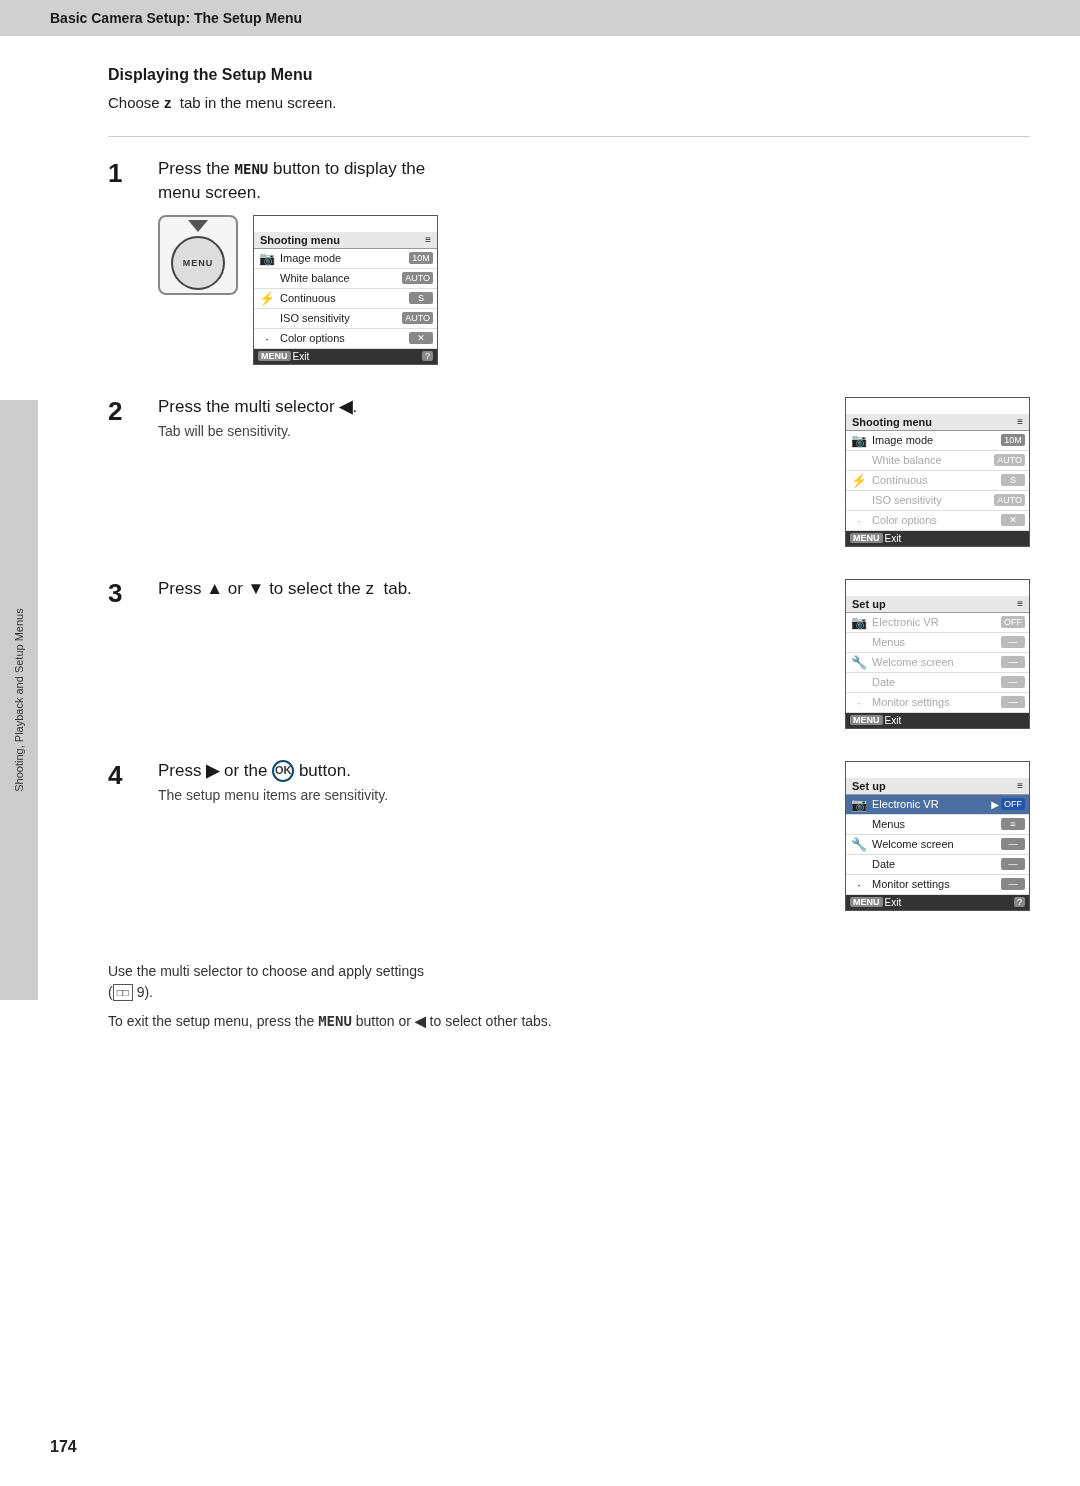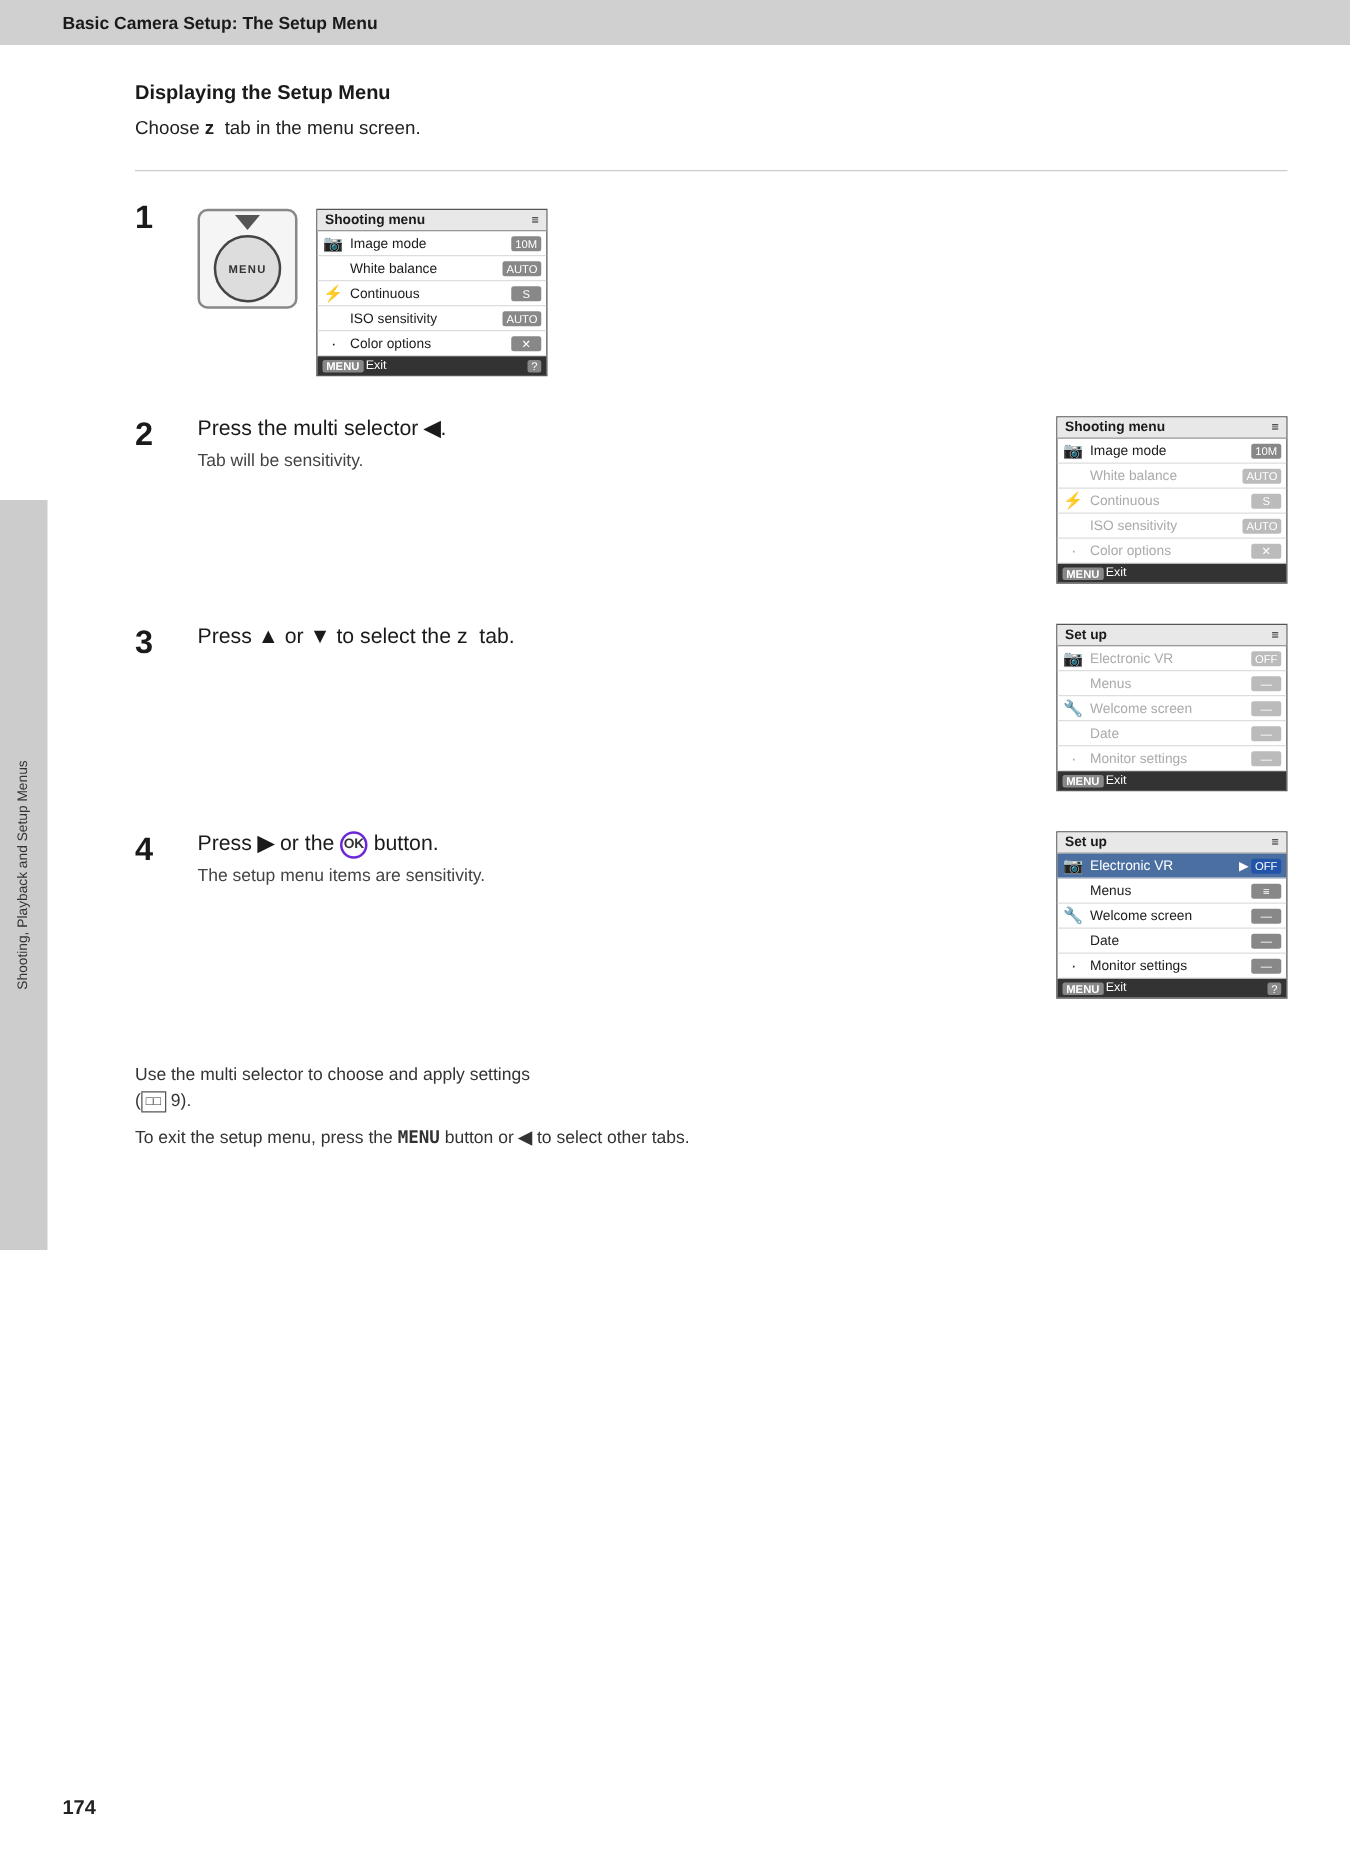--- a/index.html
+++ b/index.html
@@ -124,20 +124,21 @@
 
     .screen-title-bar {
       background: #e8e8e8;
       padding: 2px 6px;
       font-size: 11px;
       font-weight: bold;
       display: flex;
       justify-content: space-between;
       align-items: center;
       border-bottom: 1px solid #999;
+      margin-top: 16px;
     }
 
     .screen-menu-icon {
       font-size: 10px;
     }
 
     .screen-row {
       display: flex;
       align-items: center;
       padding: 2px 4px 2px 2px;
@@ -239,21 +240,21 @@
       font-family: monospace;
       font-size: 14px;
     }
 
     .ok-circle {
       display: inline-flex;
       align-items: center;
       justify-content: center;
       width: 22px;
       height: 22px;
-      border: 2px solid #6d28d9;
+      border: 2px solid #0c4a6e;
       border-radius: 50%;
       font-size: 11px;
       font-weight: bold;
       vertical-align: middle;
       color: #333;
     }
 
     .book-ref {
       display: inline-flex;
       align-items: center;
@@ -280,20 +281,23 @@
   <h1 class="page-title">Displaying the Setup Menu</h1>
   <p class="intro-text">
     Choose <strong>z</strong>&nbsp; tab in the menu screen.
   </p>
 
   <hr class="step-separator">
 
   <div class="step-row">
     <div class="step-number">1</div>
     <div class="step-body">
+      <div class="step-title">
+        Press the <strong class="mono-bold">MENU</strong> button to display the<br>menu screen.
+      </div>
       <div class="step-illustration" style="margin-top:10px;">
 
         <div class="menu-button-img">
           <div style="width:0;height:0;border-left:10px solid transparent;border-right:10px solid transparent;border-top:12px solid #555;margin-bottom:4px;"></div>
           <div class="menu-btn-inner">
             <span class="menu-btn-label">MENU</span>
           </div>
         </div>
 
         <div class="camera-screen">

